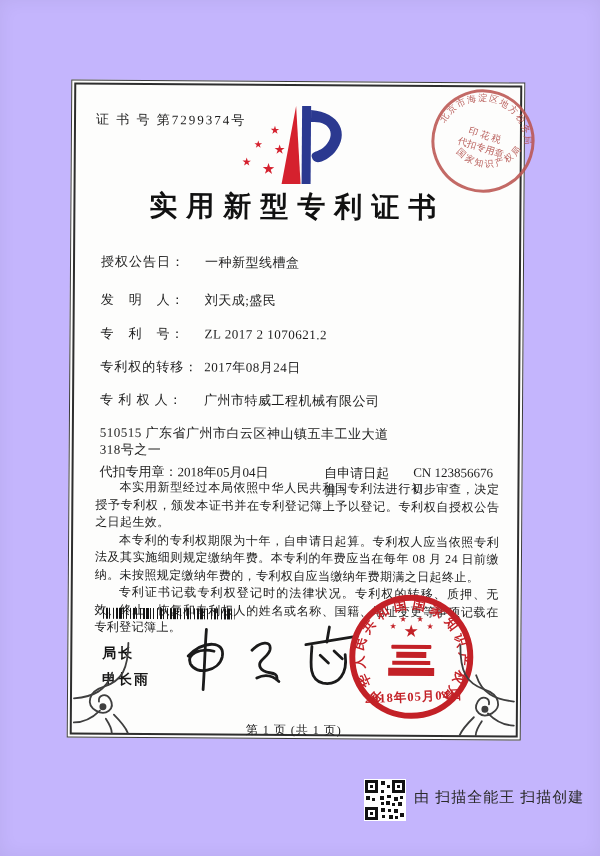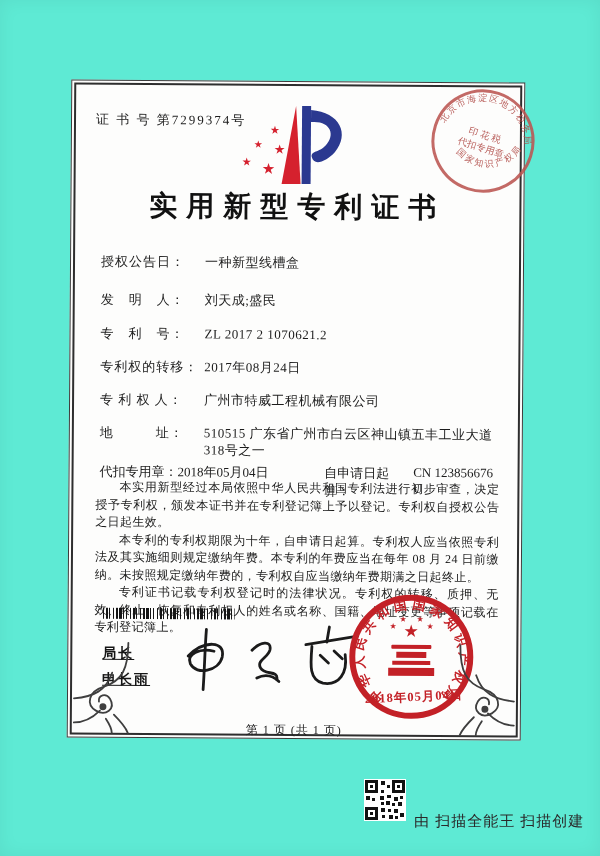--- a/index.html
+++ b/index.html
@@ -1,21 +1,21 @@
 <!DOCTYPE html>
 <html><head>
 <meta charset="utf-8">
 <style>
   * { margin:0; padding:0; box-sizing:border-box; }
   html,body { background:#ffffff; }
   body { font-family:"Liberation Serif", serif; }
 
   .paper{
     position:relative; width:600px; height:856px; margin:0 auto;
-    background:#5eead4; overflow:hidden;
+    background:#c4b5fd; overflow:hidden;
     box-shadow: inset 0 0 18px rgba(0,0,0,.06);
   }
 
   
   .frame{
     position:absolute; left:69px; top:81px; width:454px; height:658px;
     border:1px solid #3c3c3c; background:#fdfdfc;
     transform:rotate(0.4deg);
   }
   .frame::before{
@@ -61,21 +61,21 @@
   .barcode{
     position:absolute; left:34px; top:527px; width:132px; height:11px;
     background:
       repeating-linear-gradient(90deg,
         #151515 0 1.5px, transparent 1.5px 3px,
         #151515 3px 5.5px, transparent 5.5px 6.5px,
         #151515 6.5px 7.5px, transparent 7.5px 10px,
         #151515 10px 11px, transparent 11px 13.5px);
   }
 
-  .signer{ position:absolute; left:34px; top:564px; font-size:14px; font-weight:bold; color:#161616;text-decoration:underline; }
+  .signer{ position:absolute; left:34px; top:564px; font-size:14px; font-weight:bold; color:#161616; }
   .signer div{ margin-bottom:8px; letter-spacing:2px; }
 
   .signature{ position:absolute; left:92px; top:542px; transform:rotate(-2deg); }
 
   
   .seal{ position:absolute; left:277px; top:508px; }
   .seal-date{
     position:absolute; left:266px; top:606px; width:160px; text-align:center;
     font-size:12.5px; font-weight:bold; letter-spacing:1px;
     color:#c32127; transform:rotate(-3deg);
@@ -94,21 +94,21 @@
   .tax-stamp{
     position:absolute; left:428px; top:86px;
     transform:rotate(18deg); opacity:.88;
   }
 
   
   .qr{ position:absolute; left:364px; top:779px; }
   .scan-note{
     position:absolute; left:414px; top:788px;
     font-family:"Liberation Sans", sans-serif;
-    font-size:15px; letter-spacing:1px; color:#2a2a2a;margin-top:24px;
+    font-size:15px; letter-spacing:1px; color:#2a2a2a;
   }
 </style>
 </head>
 <body>
 
 <div class="paper">
 
   <div class="frame">
 
     <div class="cert-no">证 书 号 第7299374号</div>
@@ -141,21 +141,20 @@
       </div>
       <div class="field-row" style="margin-bottom:15px;">
         <span class="field-label">专利权的转移：</span>
         <span class="field-value">2017年08月24日</span>
       </div>
       <div class="field-row" style="margin-bottom:15px;">
         <span class="field-label">专 利 权 人：</span>
         <span class="field-value">广州市特威工程机械有限公司</span>
       </div>
       <div class="field-row">
-        <span class="field-label">地　　　址：</span>
         <span class="field-value" style="max-width:300px;">510515 广东省广州市白云区神山镇五丰工业大道318号之一</span>
       </div>
     </div>
 
     <div class="grant-row">
       <div class="grant-left">
         <span>代扣专用章：</span>
         <span>2018年05月04日</span>
       </div>
       <div class="grant-right">

